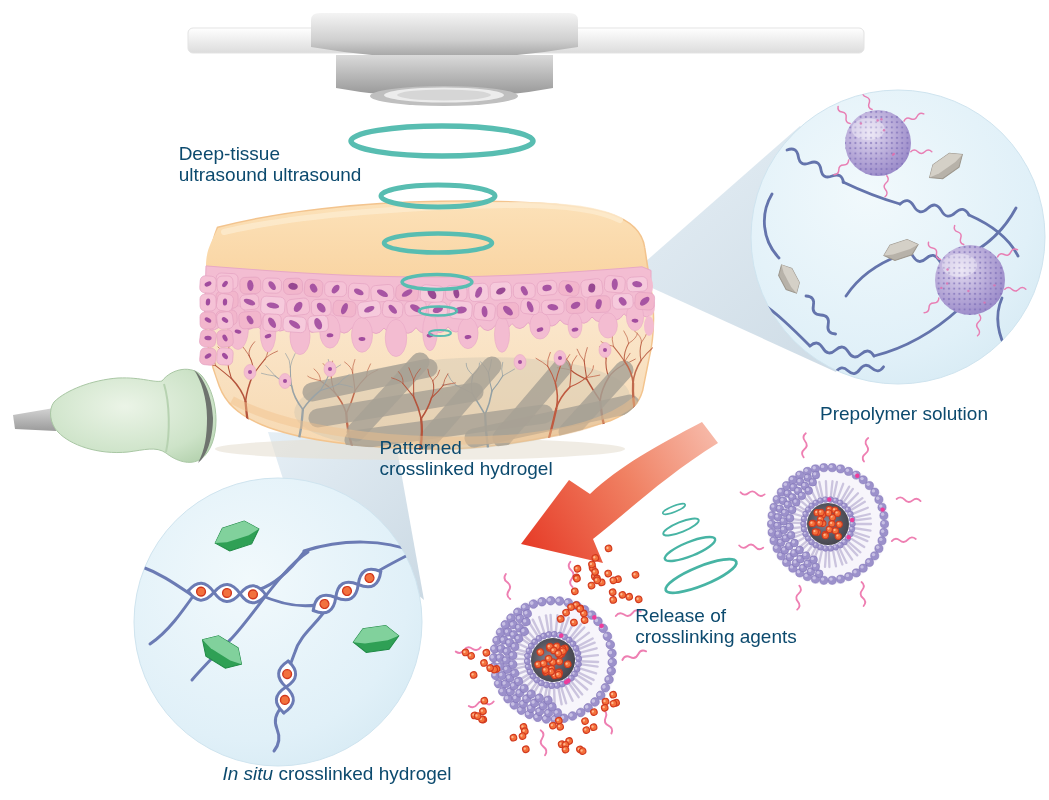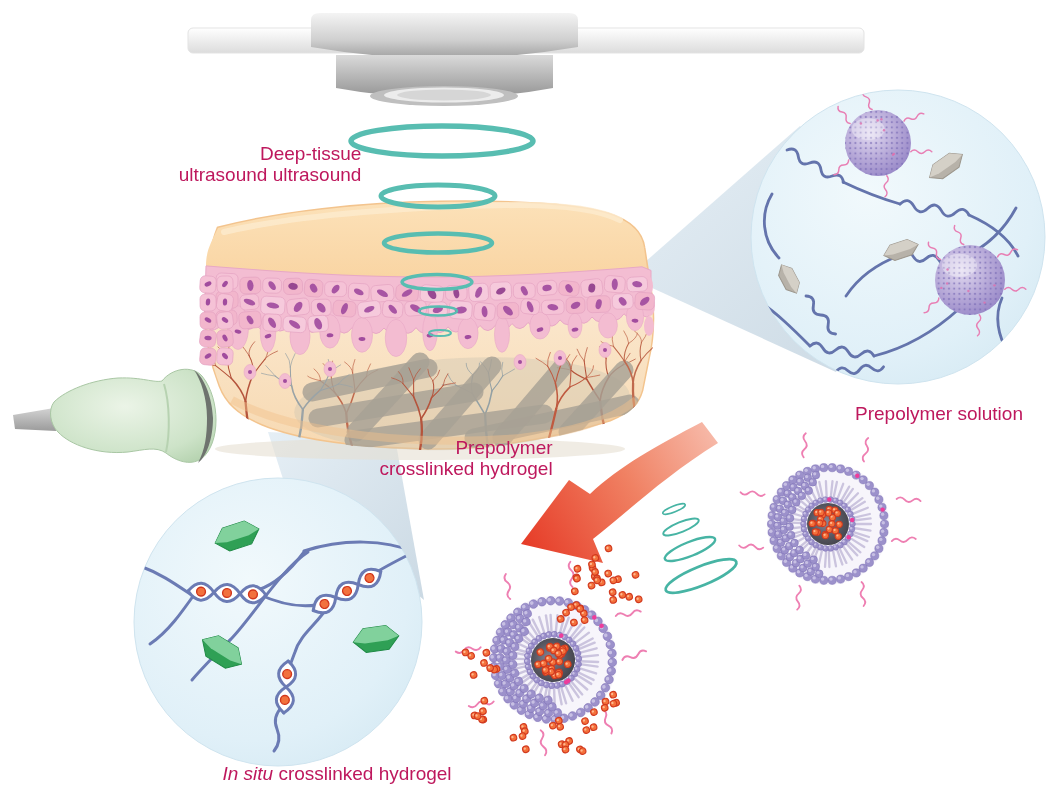--- a/index.html
+++ b/index.html
@@ -1,20 +1,20 @@
 <!DOCTYPE html>
 <html><head>
 <meta charset="utf-8">
 <style>
   html,body{margin:0;padding:0;background:#fff;}
   #stage{position:relative;width:1049px;height:800px;background:#ffffff;overflow:hidden;
          font-family:"Liberation Sans",sans-serif;}
   #art{position:absolute;left:0;top:0;}
-  .lbl{position:absolute;transform:translateX(-50%);text-align:right;
-       font-size:19px;line-height:1.13;color:#be185d;white-space:nowrap;}
+  .lbl{position:absolute;transform:translateX(-50%);text-align:left;
+       font-size:19px;line-height:1.13;color:#0c4a6e;white-space:nowrap;}
 </style>
 </head>
 <body>
 
 <div id="stage">
   <svg id="art" width="1049" height="800" viewBox="0 0 1049 800">
     <defs>
       <linearGradient id="barG" x1="0" y1="0" x2="0" y2="1">
         <stop offset="0" stop-color="#ffffff"></stop>
           <stop offset="1" stop-color="#dcdcdc"></stop>
@@ -1354,23 +1354,27 @@
           <circle cx="64.1" cy="-83.5" r="3.1" fill="#f4713b" stroke="#d23a1f" stroke-width="1.1"></circle>
           <circle cx="63.3" cy="-84.3" r="1.1" fill="#ffc09a" opacity="0.9"></circle>
         </g>
       </g>
   </svg>
 
   <div class="lbl" style="left:270px;top:143px">
     <div>Deep-tissue</div>
     <div>ultrasound ultrasound</div>
   </div>
-  <div class="lbl" style="left:939px;top:403px">
+  <div class="lbl" style="left:904px;top:403px">
     <div>Prepolymer solution</div>
   </div>
   <div class="lbl" style="left:466px;top:437px">
-    <div>Prepolymer</div>
+    <div>Patterned</div>
     <div>crosslinked hydrogel</div>
+  </div>
+  <div class="lbl" style="left:716px;top:605px">
+    <div>Release of</div>
+    <div>crosslinking agents</div>
   </div>
   <div class="lbl" style="left:337px;top:763px">
     <i>In situ</i><span> crosslinked hydrogel</span>
   </div>
 </div>
 
 </body></html>

